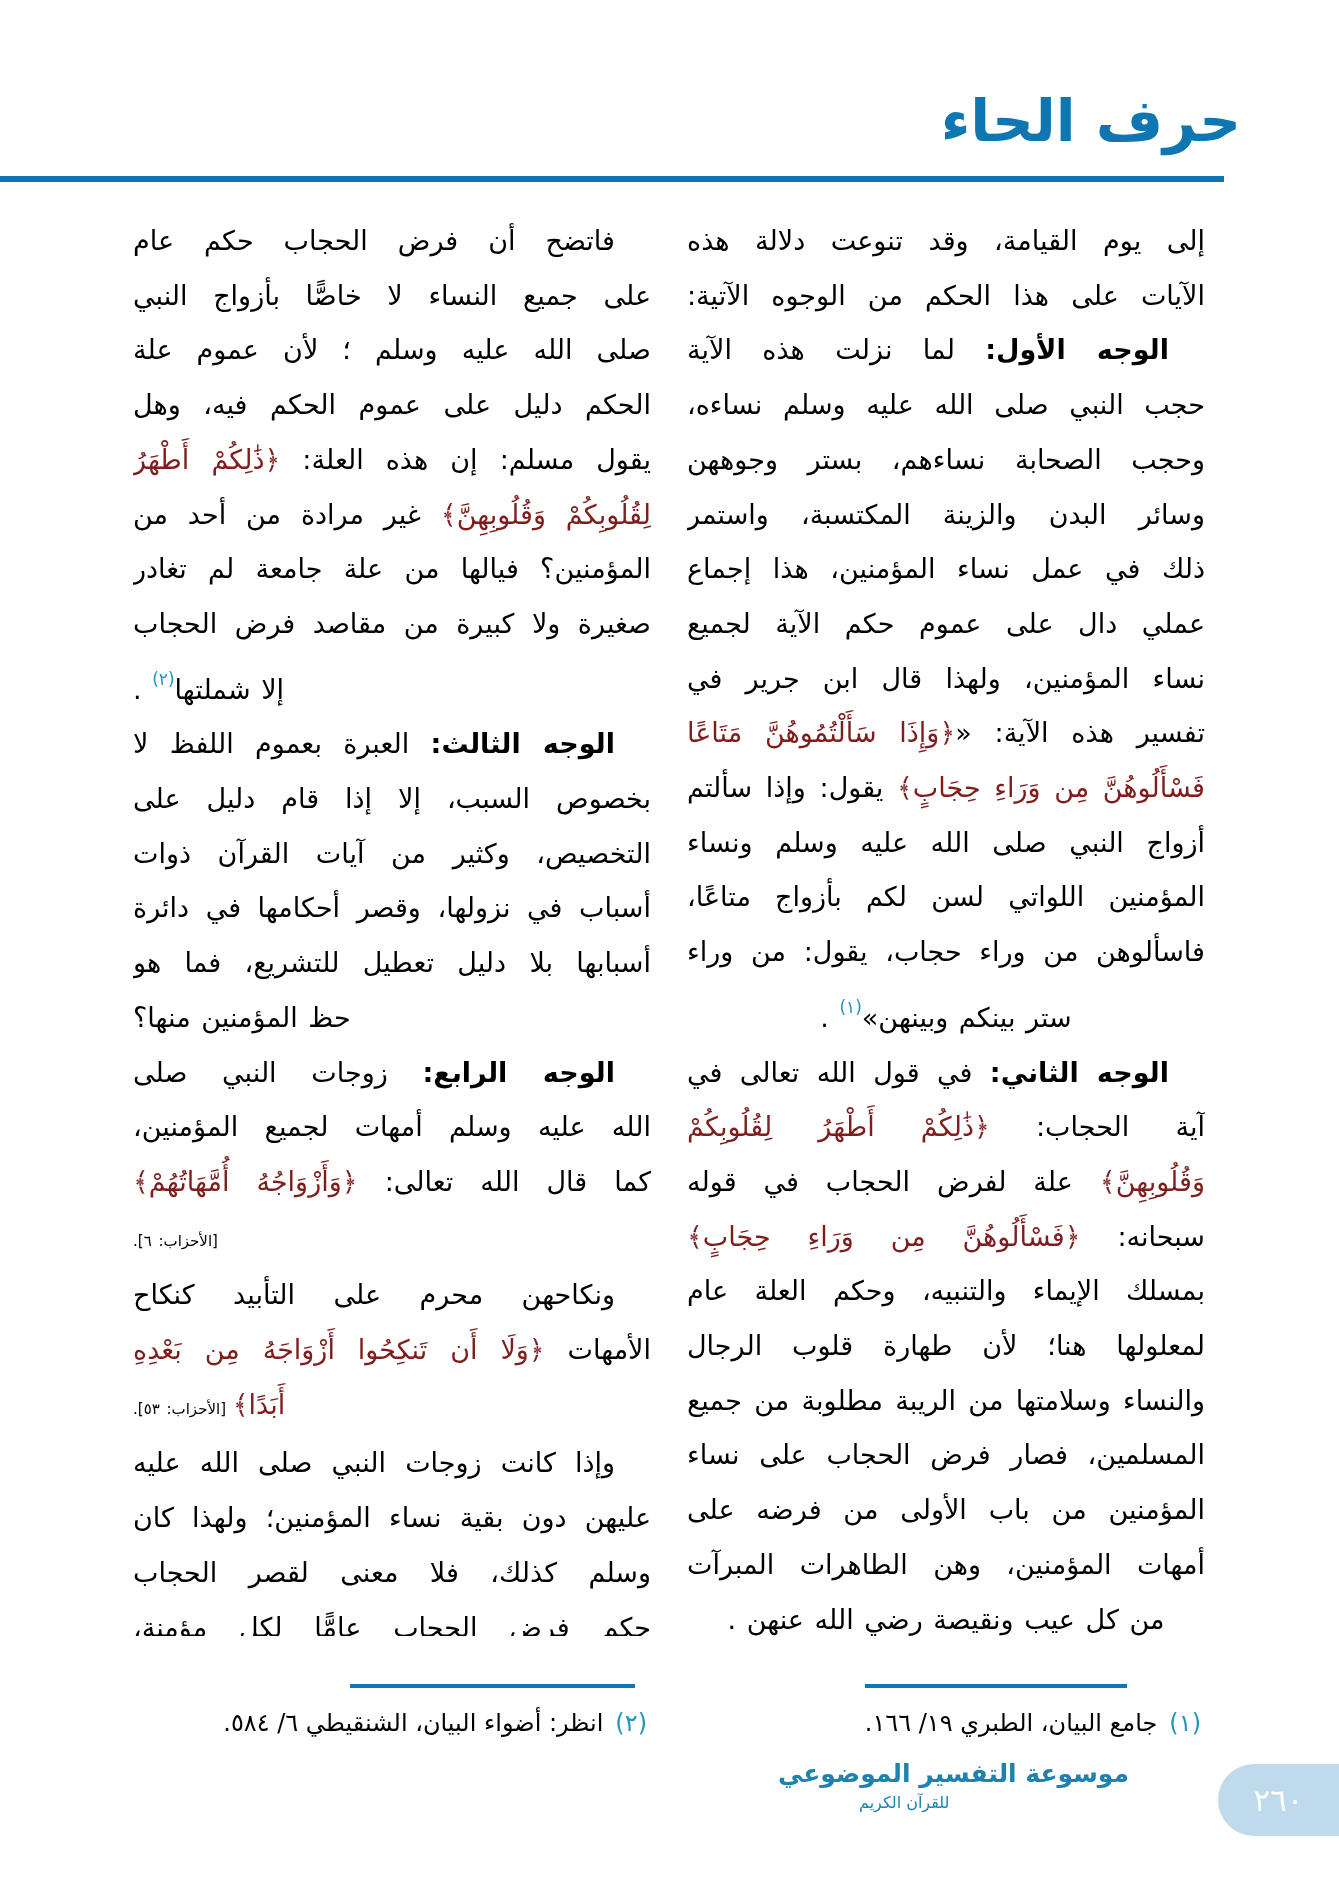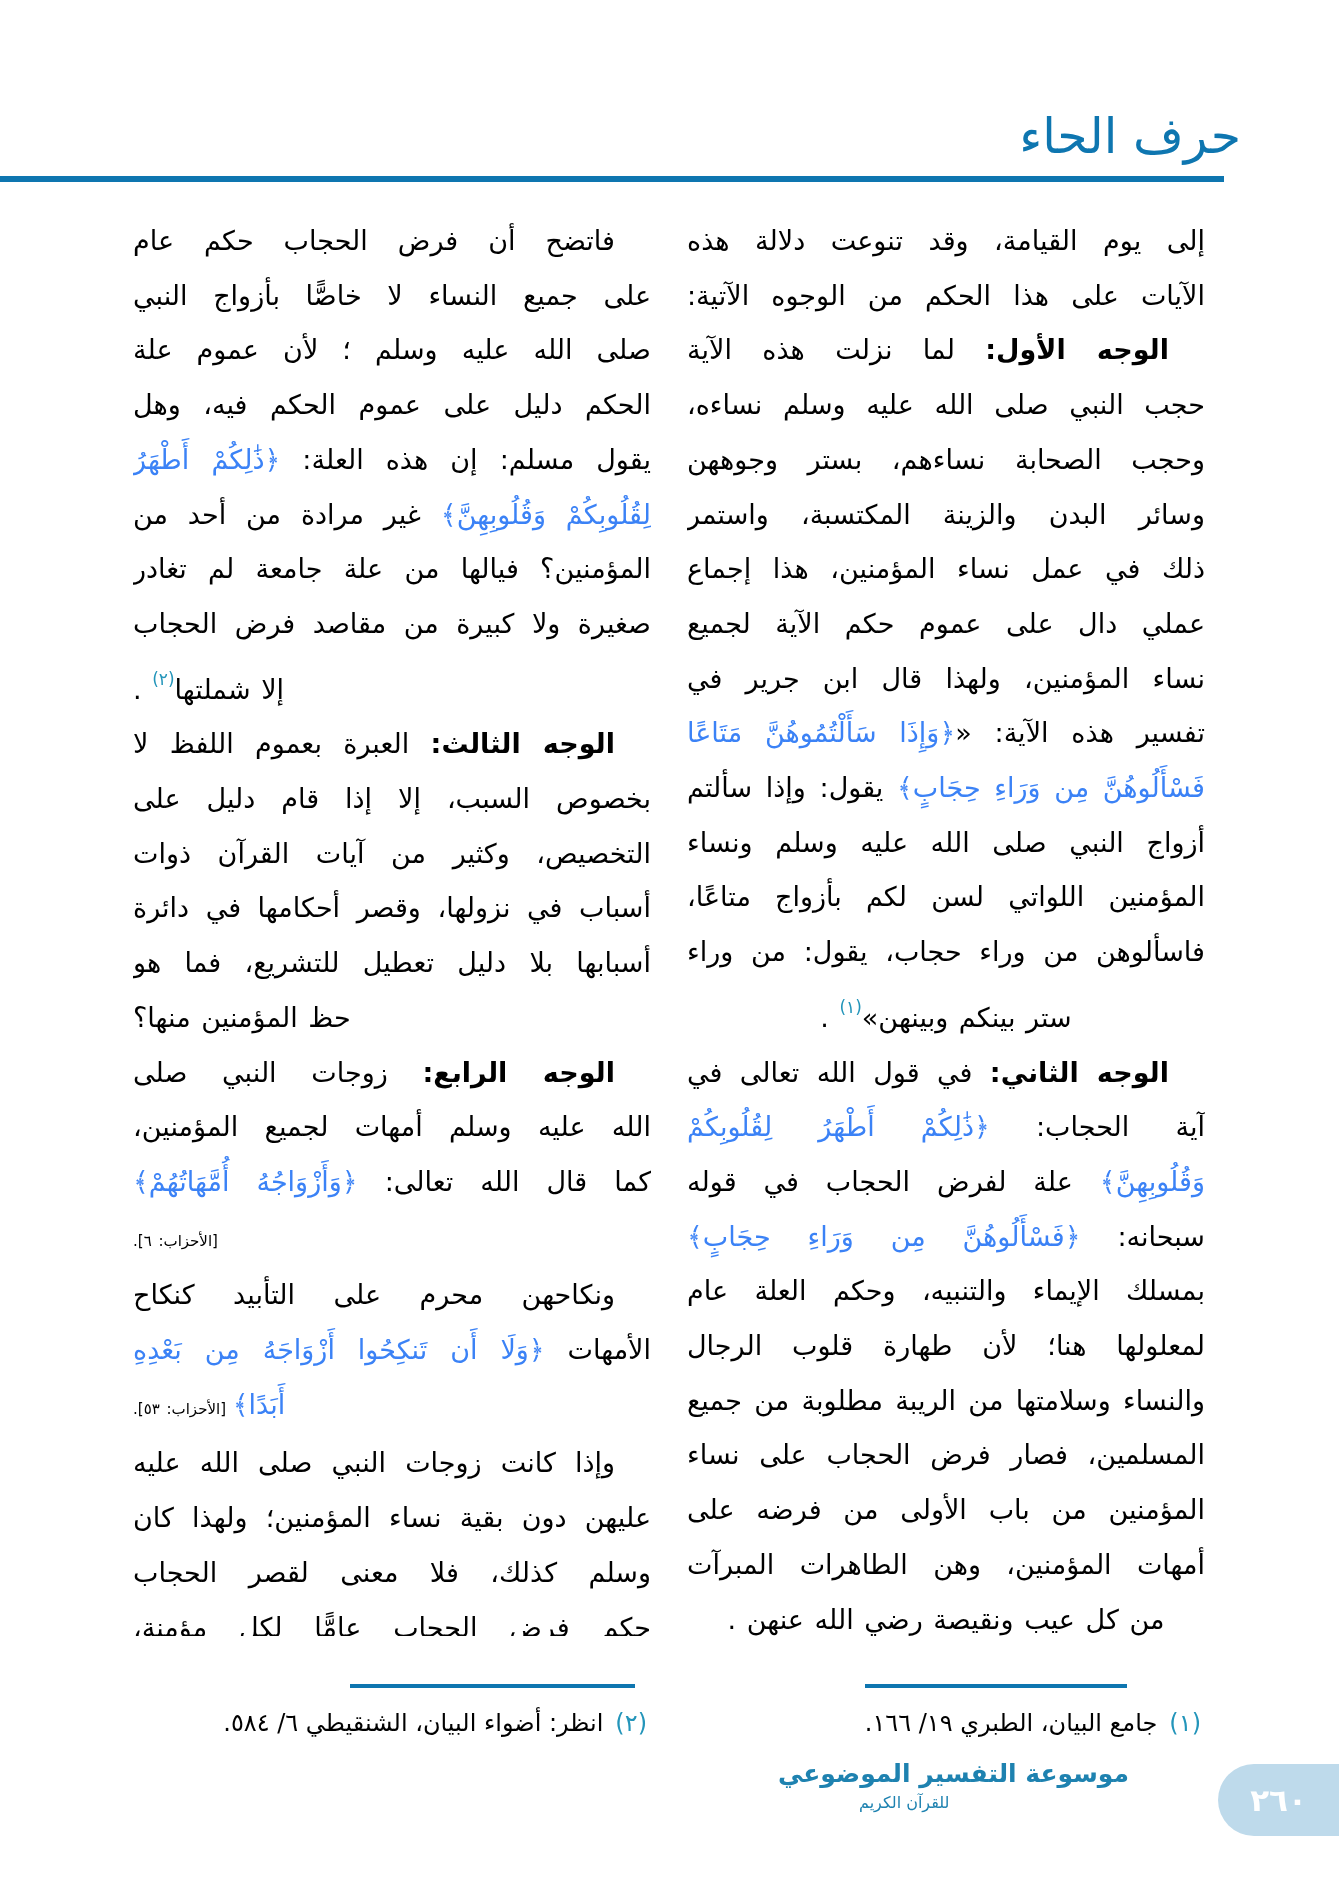--- a/index.html
+++ b/index.html
@@ -1,48 +1,48 @@
 <!DOCTYPE html>
 <html lang="ar" dir="rtl"><head>
 <meta charset="utf-8">
 <style>
   html,body{margin:0;padding:0;background:#ffffff;}
   .page{position:relative;width:1339px;height:1890px;background:#ffffff;overflow:hidden;
         font-family:"DejaVu Sans", sans-serif;direction:rtl;color:#000;}
   
-  .chapter-title{position:absolute;top:108px;right:98px;font-size:49px;font-weight:normal;
+  .chapter-title{position:absolute;top:87px;right:98px;font-size:58px;font-weight:bold;
                  color:#0e76b0;white-space:nowrap;letter-spacing:-1px;}
   .header-rule{position:absolute;top:176px;left:0;width:1224px;height:6px;background:#0e76b0;}
   
   .content{position:absolute;top:214px;left:133px;right:134px;display:flex;gap:36px;direction:rtl;}
   .col{flex:1 1 0;min-width:0;}
   .lines{height:1422px;overflow:hidden;}
   .line{font-size:27px;line-height:54.7px;text-align:justify;text-align-last:justify;
         word-spacing:2px;}
   .line.indent{padding-right:36px;}
   .col-right .line.end{text-align-last:center;}
   .col-left  .line.end{text-align-last:left;}
   .s-n{}
   .s-b{font-weight:bold;}
-  .s-q{color:#3b82f6;}
+  .s-q{color:#7f1d1d;}
   .s-m{color:#2395ba;font-size:17px;vertical-align:14px;letter-spacing:-1px;}
   .s-r{font-size:15px;}
   
   .fn-rule{height:4px;background:#0e76b0;width:262px;margin:48px 78px 14px auto;}
   .col-left .fn-rule{width:285px;margin-right:16px;}
   .fn{font-size:24px;line-height:42px;text-align:right;direction:rtl;padding-right:4px;}
   .fn-marker{color:#2395ba;margin-left:12px;}
   
   .logo{position:absolute;top:1756px;right:210px;width:270px;text-align:left;color:#1e82b0;}
   .logo-main{font-size:25px;font-weight:bold;line-height:36px;white-space:nowrap;}
   .logo-sub{font-size:16px;font-weight:normal;line-height:22px;}
   
   .badge{position:absolute;top:1764px;right:0;width:121px;height:72px;background:#bedaeb;
          border-radius:36px 0 0 36px;display:flex;align-items:center;justify-content:center;}
-  .badge span{color:#ffffff;font-size:31px;letter-spacing:6px;font-weight:bold;}
+  .badge span{color:#ffffff;font-size:31px;letter-spacing:6px;}
 </style>
 </head>
 <body>
 
 <div class="page">
 
   <div class="chapter-title">حرف الحاء</div>
   <div class="header-rule"></div>
 
   <div class="content">

